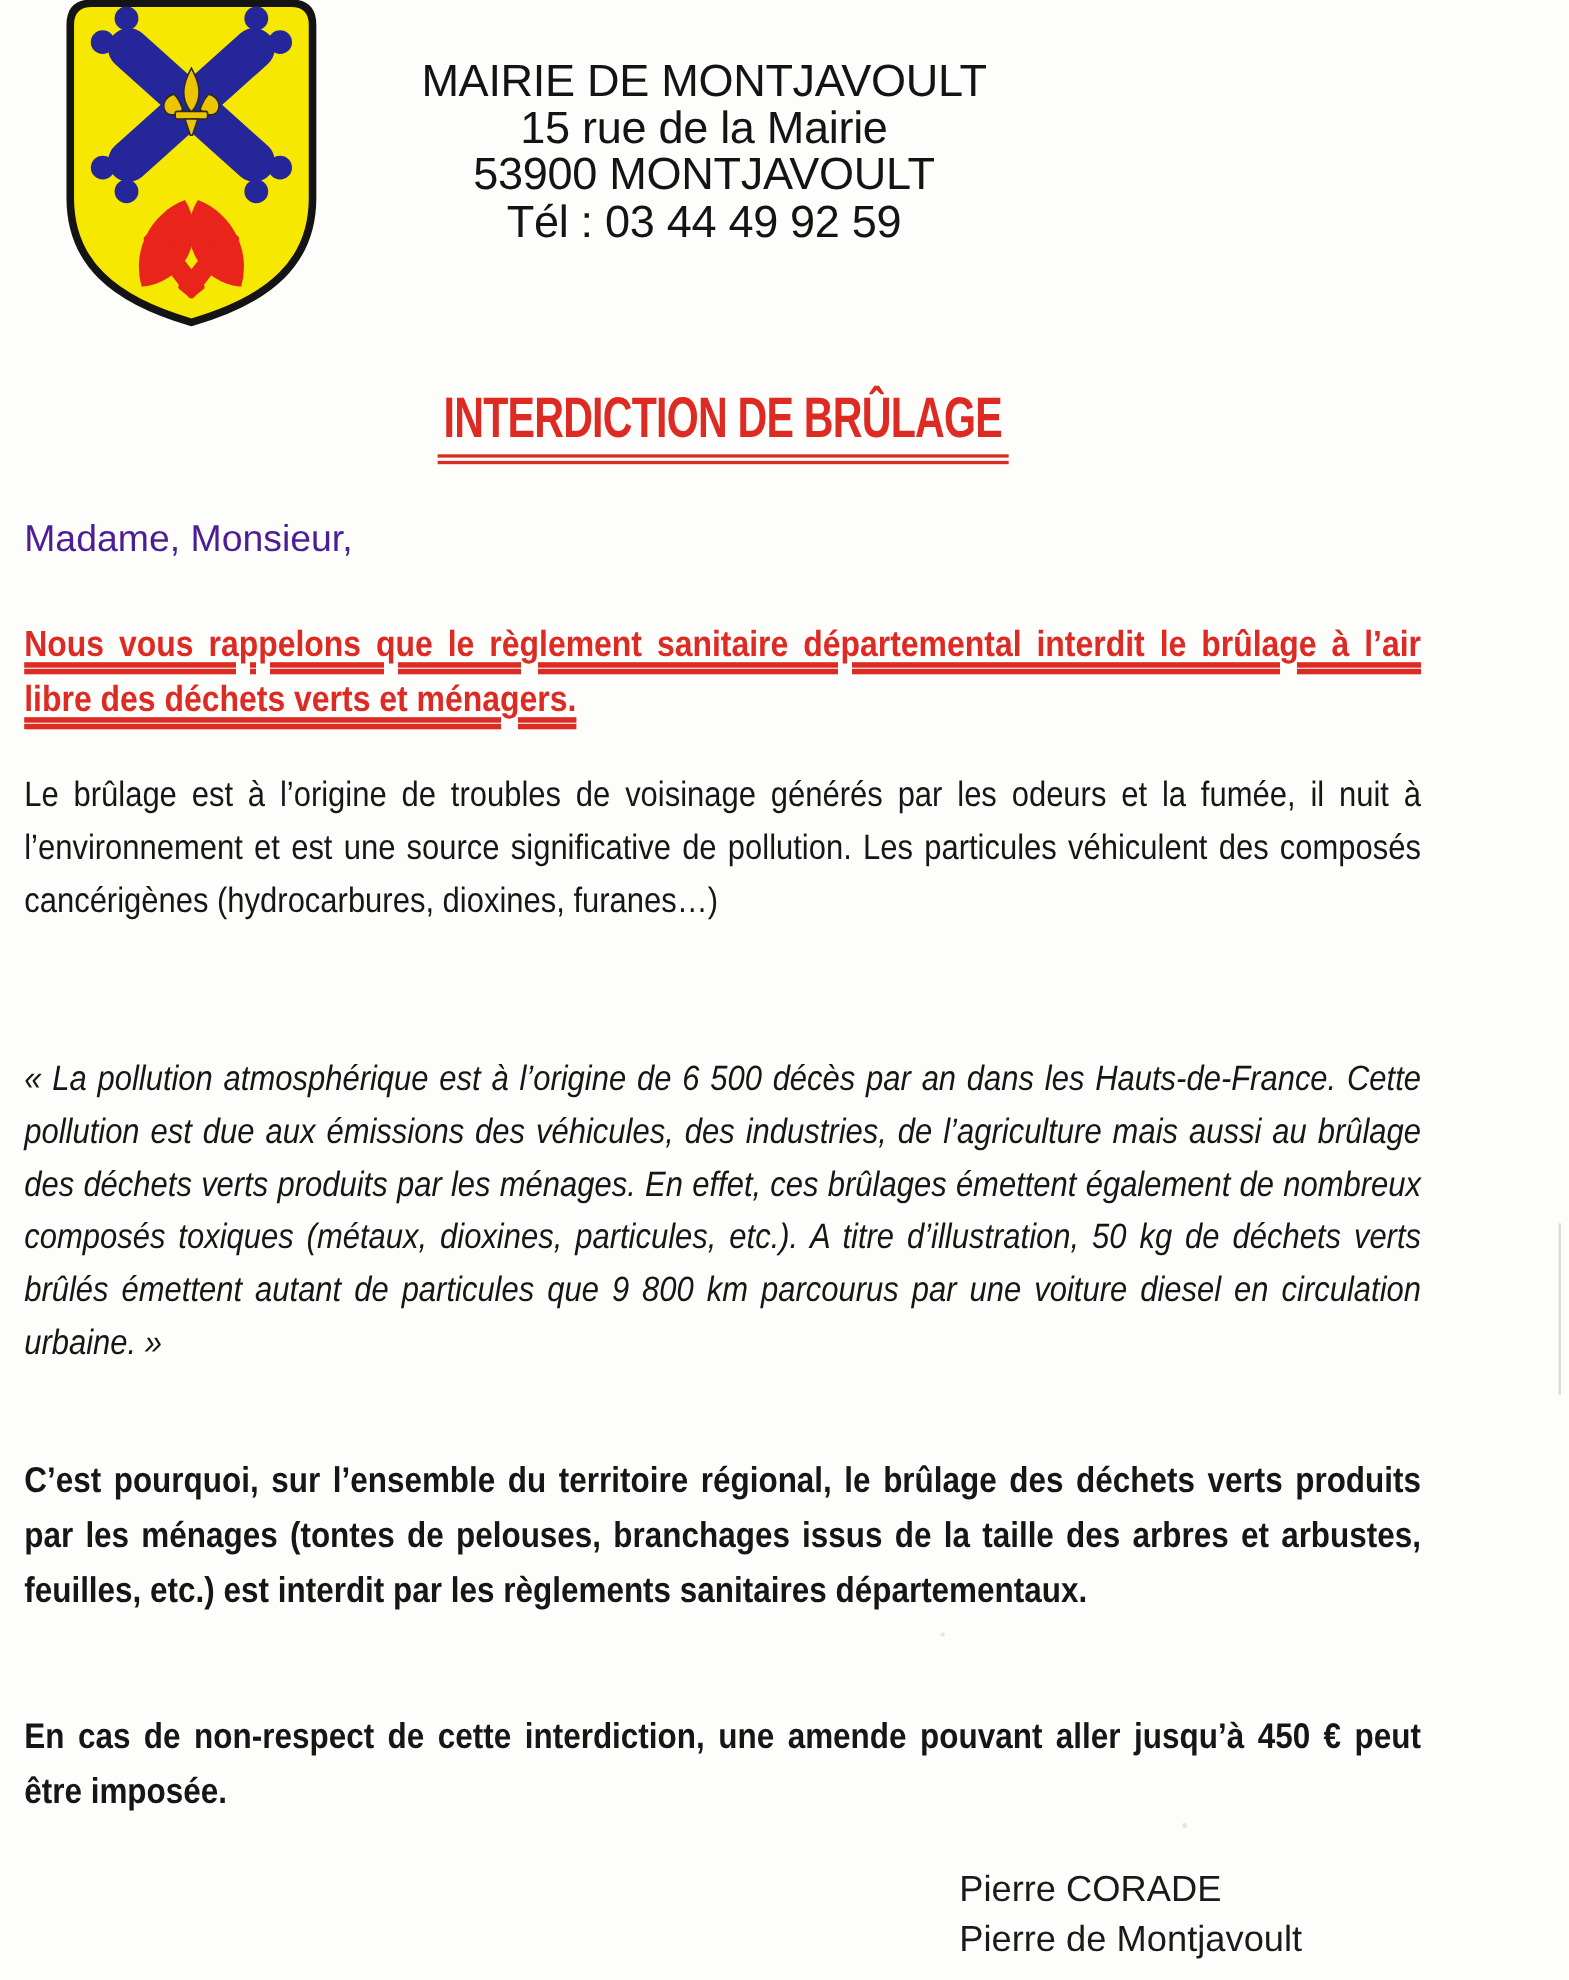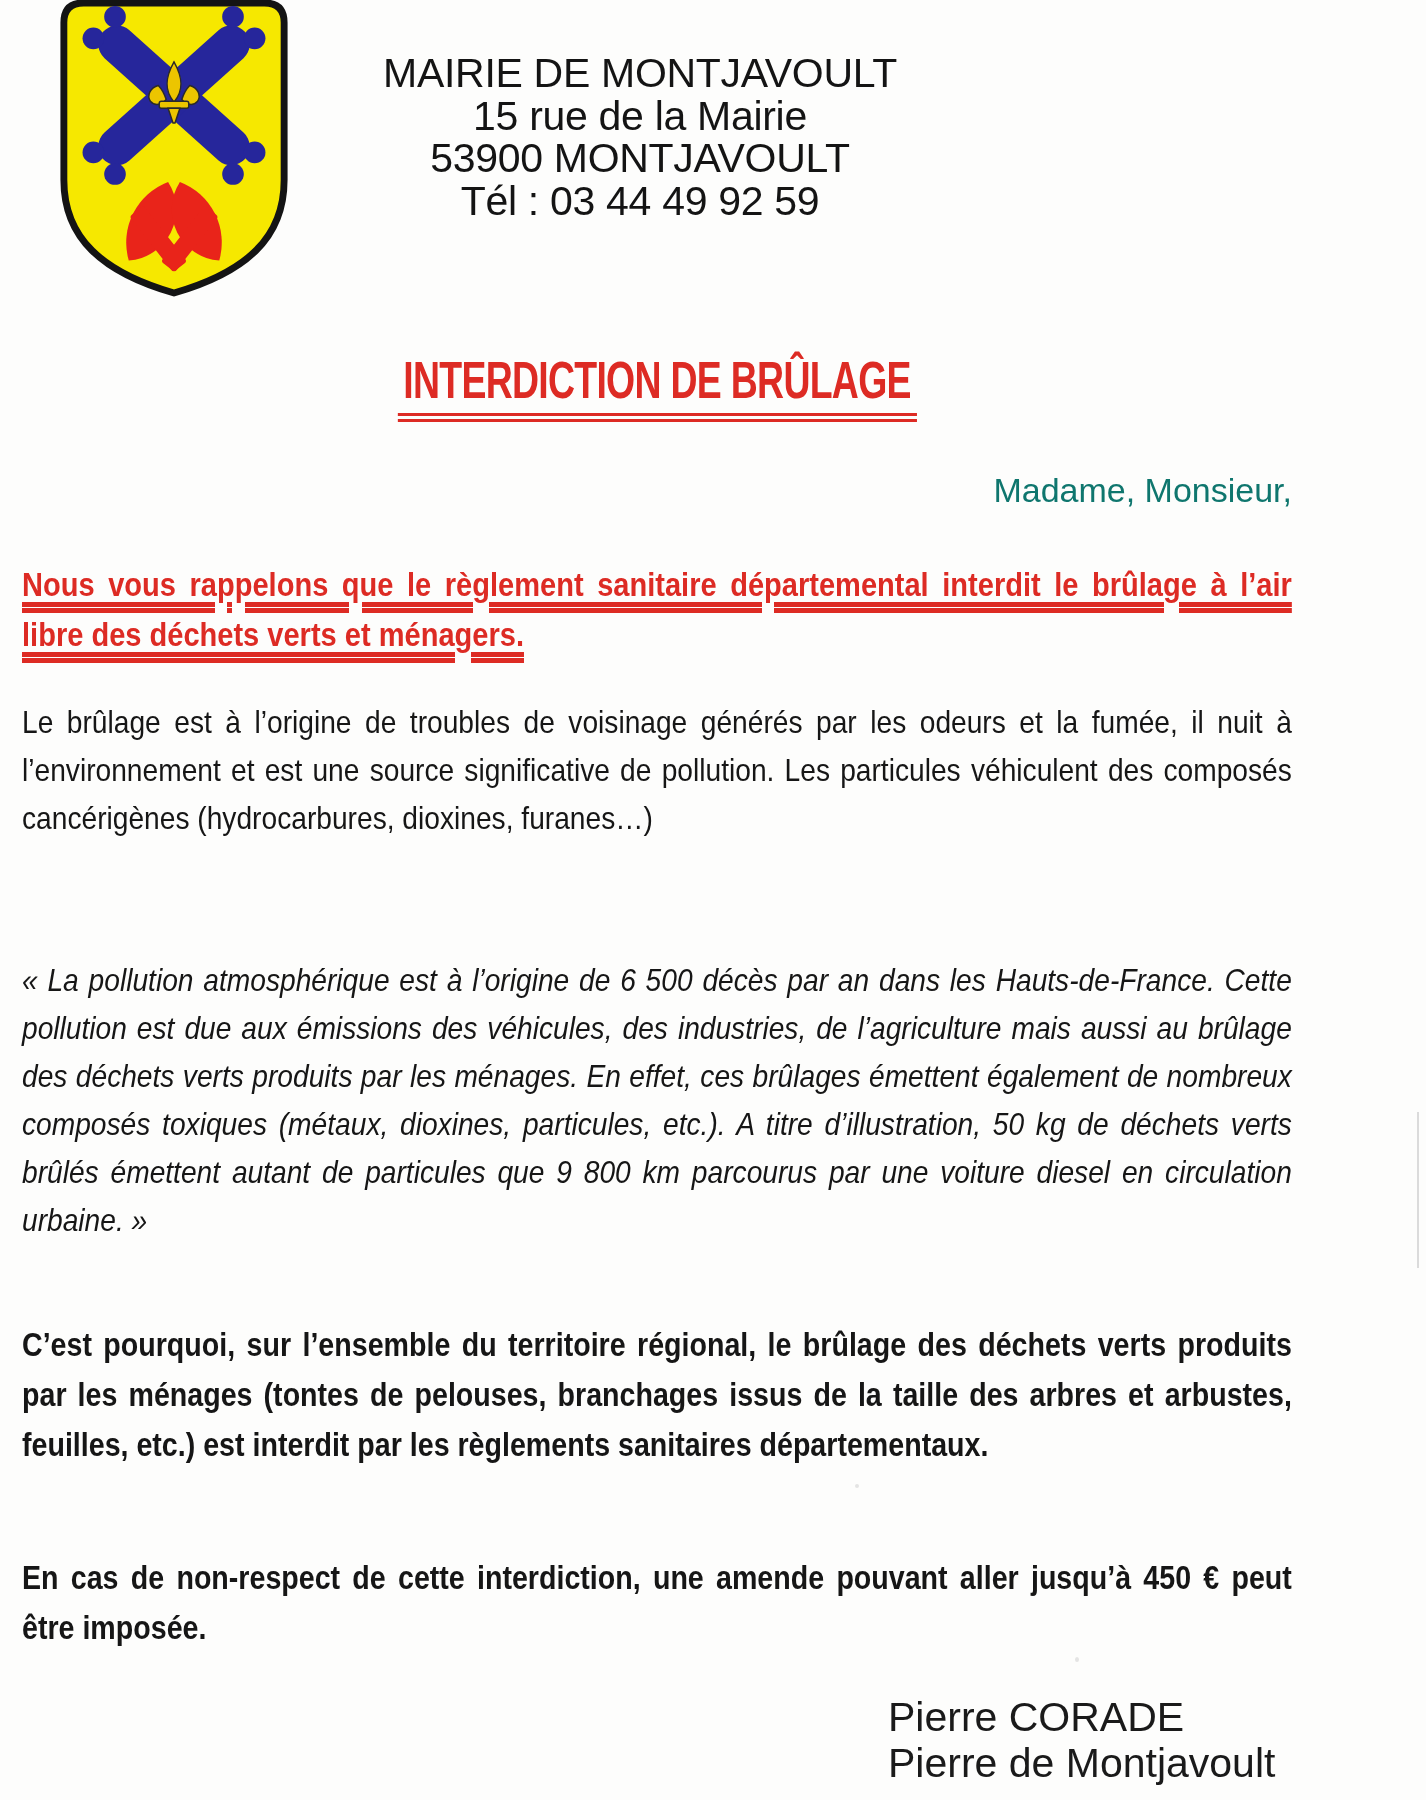--- a/index.html
+++ b/index.html
@@ -41,35 +41,35 @@
     display:inline-block; position:relative;
     padding:0 8px 5px 8px;
     border-bottom:3px solid var(--accent-red,#DD2B24);
   }
   .title-underline::after{
     content:""; position:absolute; left:0; right:0; bottom:-9px;
     border-bottom:3px solid var(--accent-red,#DD2B24);
   }
   .salutation{
     position:absolute; left:22px; top:470px; width:1270px;
-    text-align:right; font-size:34px; line-height:40px; color:#0f766e;
+    text-align:left; font-size:34px; line-height:40px; color:#4c1d95;
   }
   .notice{
     top:560px; font-size:33px; line-height:50px; font-weight:bold;
     color:var(--accent-red,#DD2B24);
     text-decoration-line:underline; text-decoration-style:double;
     text-decoration-thickness:5px; text-underline-offset:6px;
   }
   .body1{ top:698px;  font-size:32px;   line-height:48px; }
   .quote{ top:956px;  font-size:32px;   line-height:48px; font-style:italic; }
   .concl{ top:1320px; font-size:32.5px; line-height:50px; font-weight:bold; }
   .penal{ top:1553px; font-size:32.5px; line-height:50px; font-weight:bold; }
   .signature{
     position:absolute; left:872px; top:1694px;
-    font-size:41px; line-height:46px; color:#1a1a1a;margin-left:16px;
+    font-size:33px; line-height:46px; color:#1a1a1a;
   }
   
   .artifact-line{
     position:absolute; left:1417px; top:1112px; width:2px; height:156px;
     background:#c9c9c9; opacity:.65;
   }
   .speck1,.speck2,.speck3{position:absolute; background:#9a9a9a; border-radius:50%; opacity:.25;}
   .speck1{left:1247px; top:1122px; width:5px; height:4px;}
   .speck2{left:855px;  top:1484px; width:4px; height:4px;}
   .speck3{left:1075px; top:1657px; width:4px; height:5px;}

